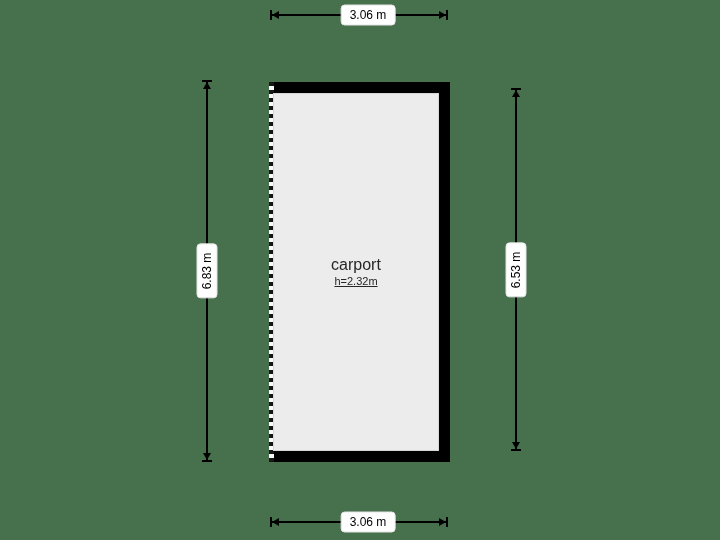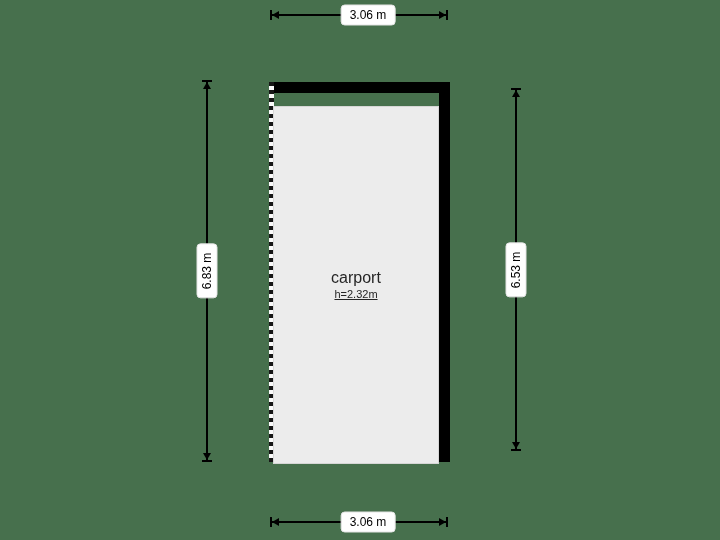--- a/index.html
+++ b/index.html
@@ -16,21 +16,21 @@
   .wall-top    { left:270px; top:82px;  width:180px; height:11px; }
   .wall-right  { left:439px; top:82px;  width:11px;  height:380px; }
   .wall-bottom { left:270px; top:451px; width:180px; height:11px; }
 
   .wall-open {
     position:absolute; left:269px; top:82px; width:5px; height:380px;
     background:repeating-linear-gradient(180deg,#161616 0px,#161616 4px,#fafafa 4px,#fafafa 8px);
   }
 
   .floor {
-    position:absolute; left:273px; top:106px; width:166px; height:358px;
+    position:absolute; left:273px; top:93px; width:166px; height:358px;
     background:#ececec; border:1px solid #d6d6d6; box-sizing:border-box;
     display:flex; flex-direction:column; align-items:center; justify-content:center;
   }
   .room-name  { font-size:16px; color:#262626; line-height:1.15; }
   .room-height{ font-size:11px; color:#262626; line-height:1.3;text-decoration:underline; }
 
   
   .dim { position:absolute; }
   .dim .line { position:absolute; background:#000; }
   .dim .bar  { position:absolute; background:#000; }

